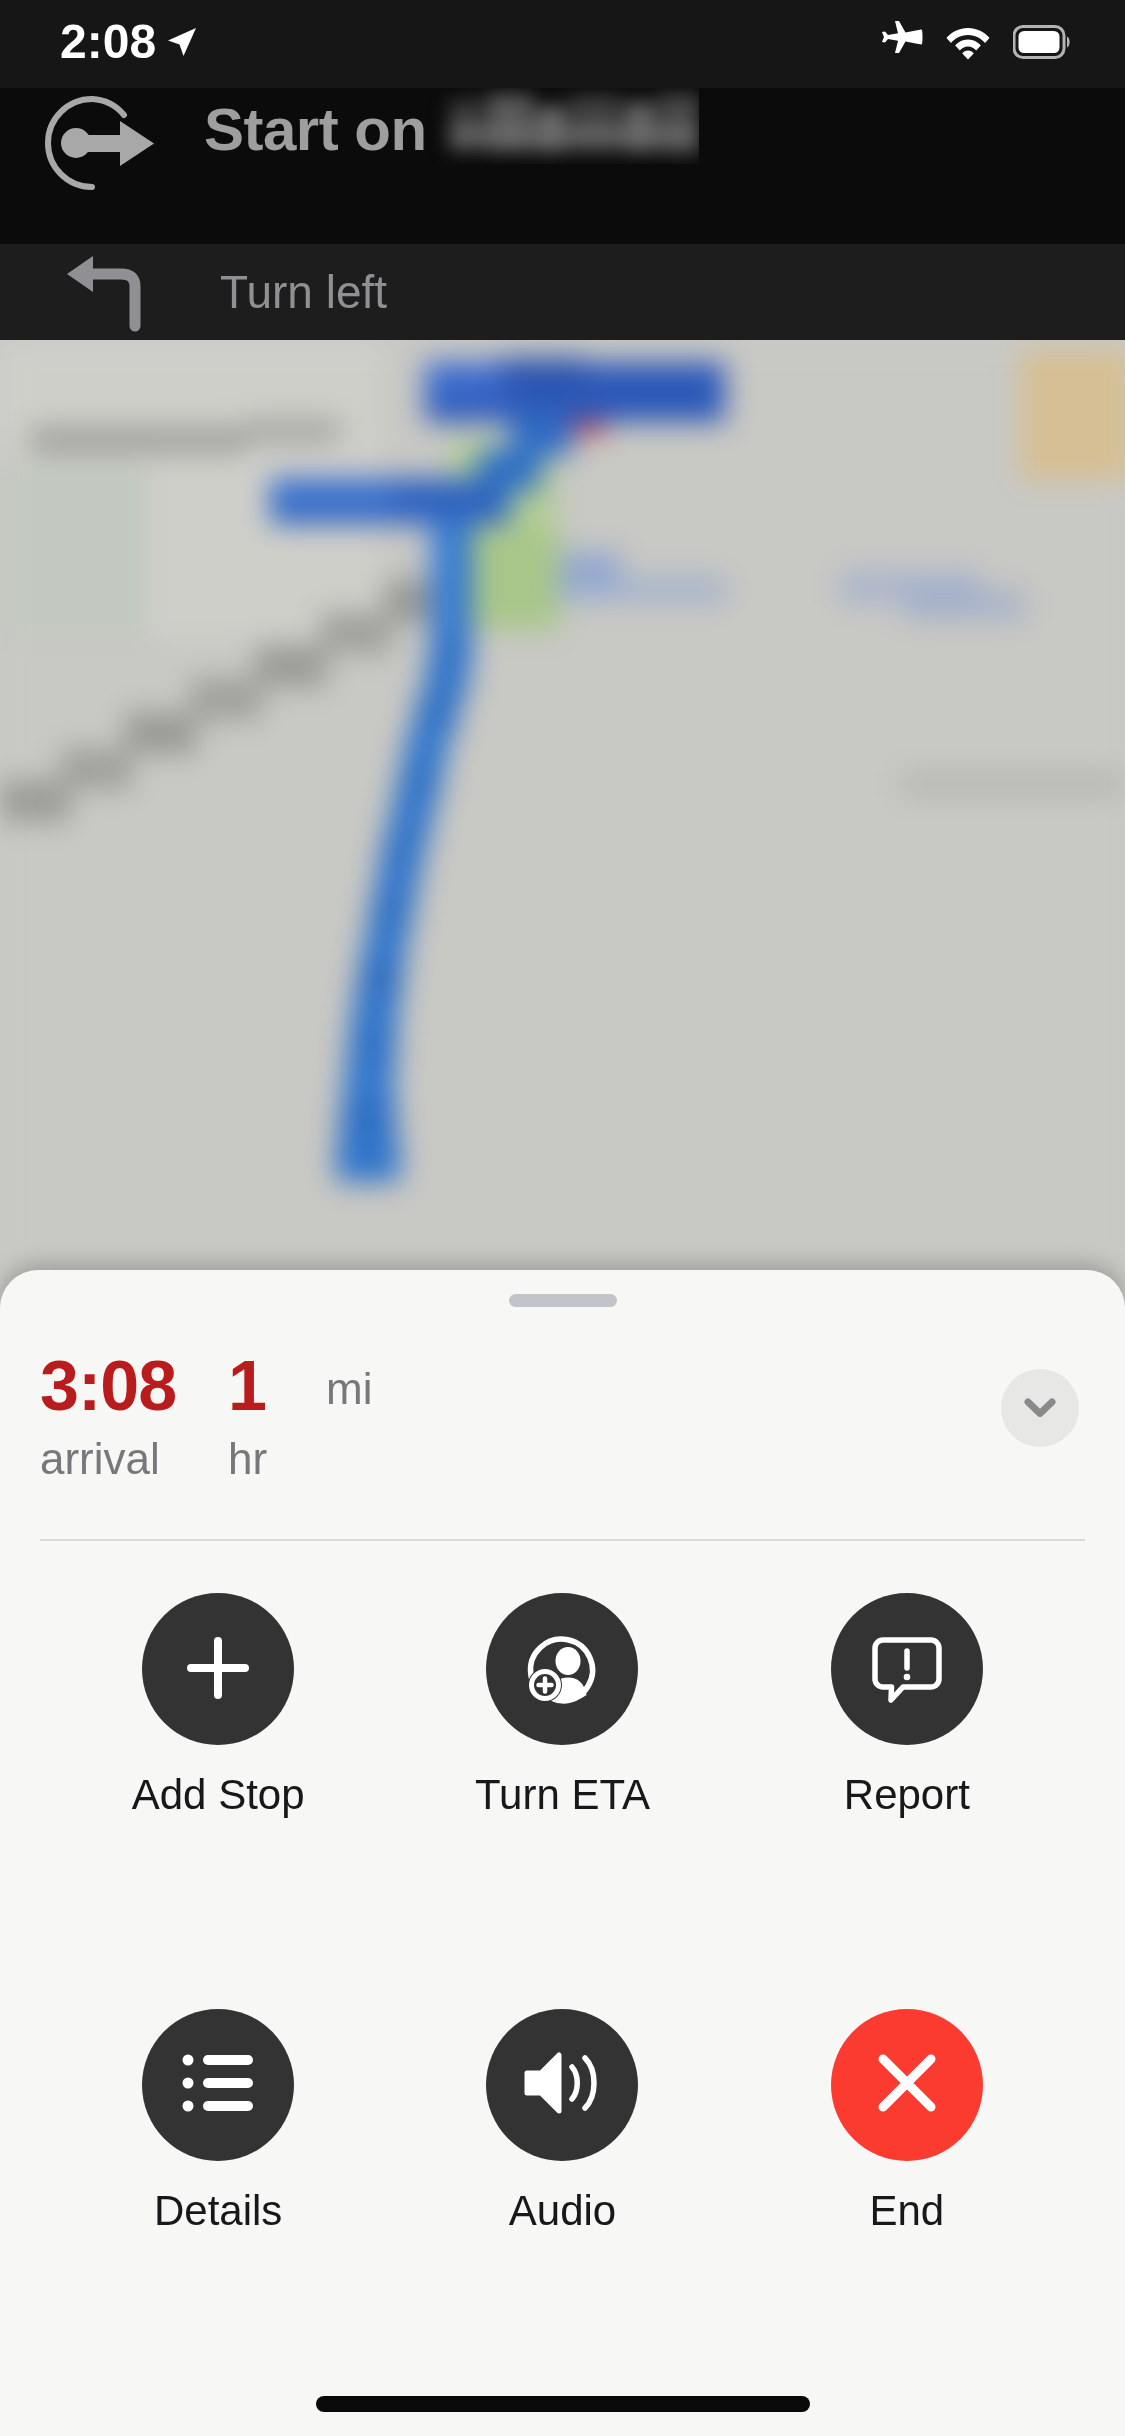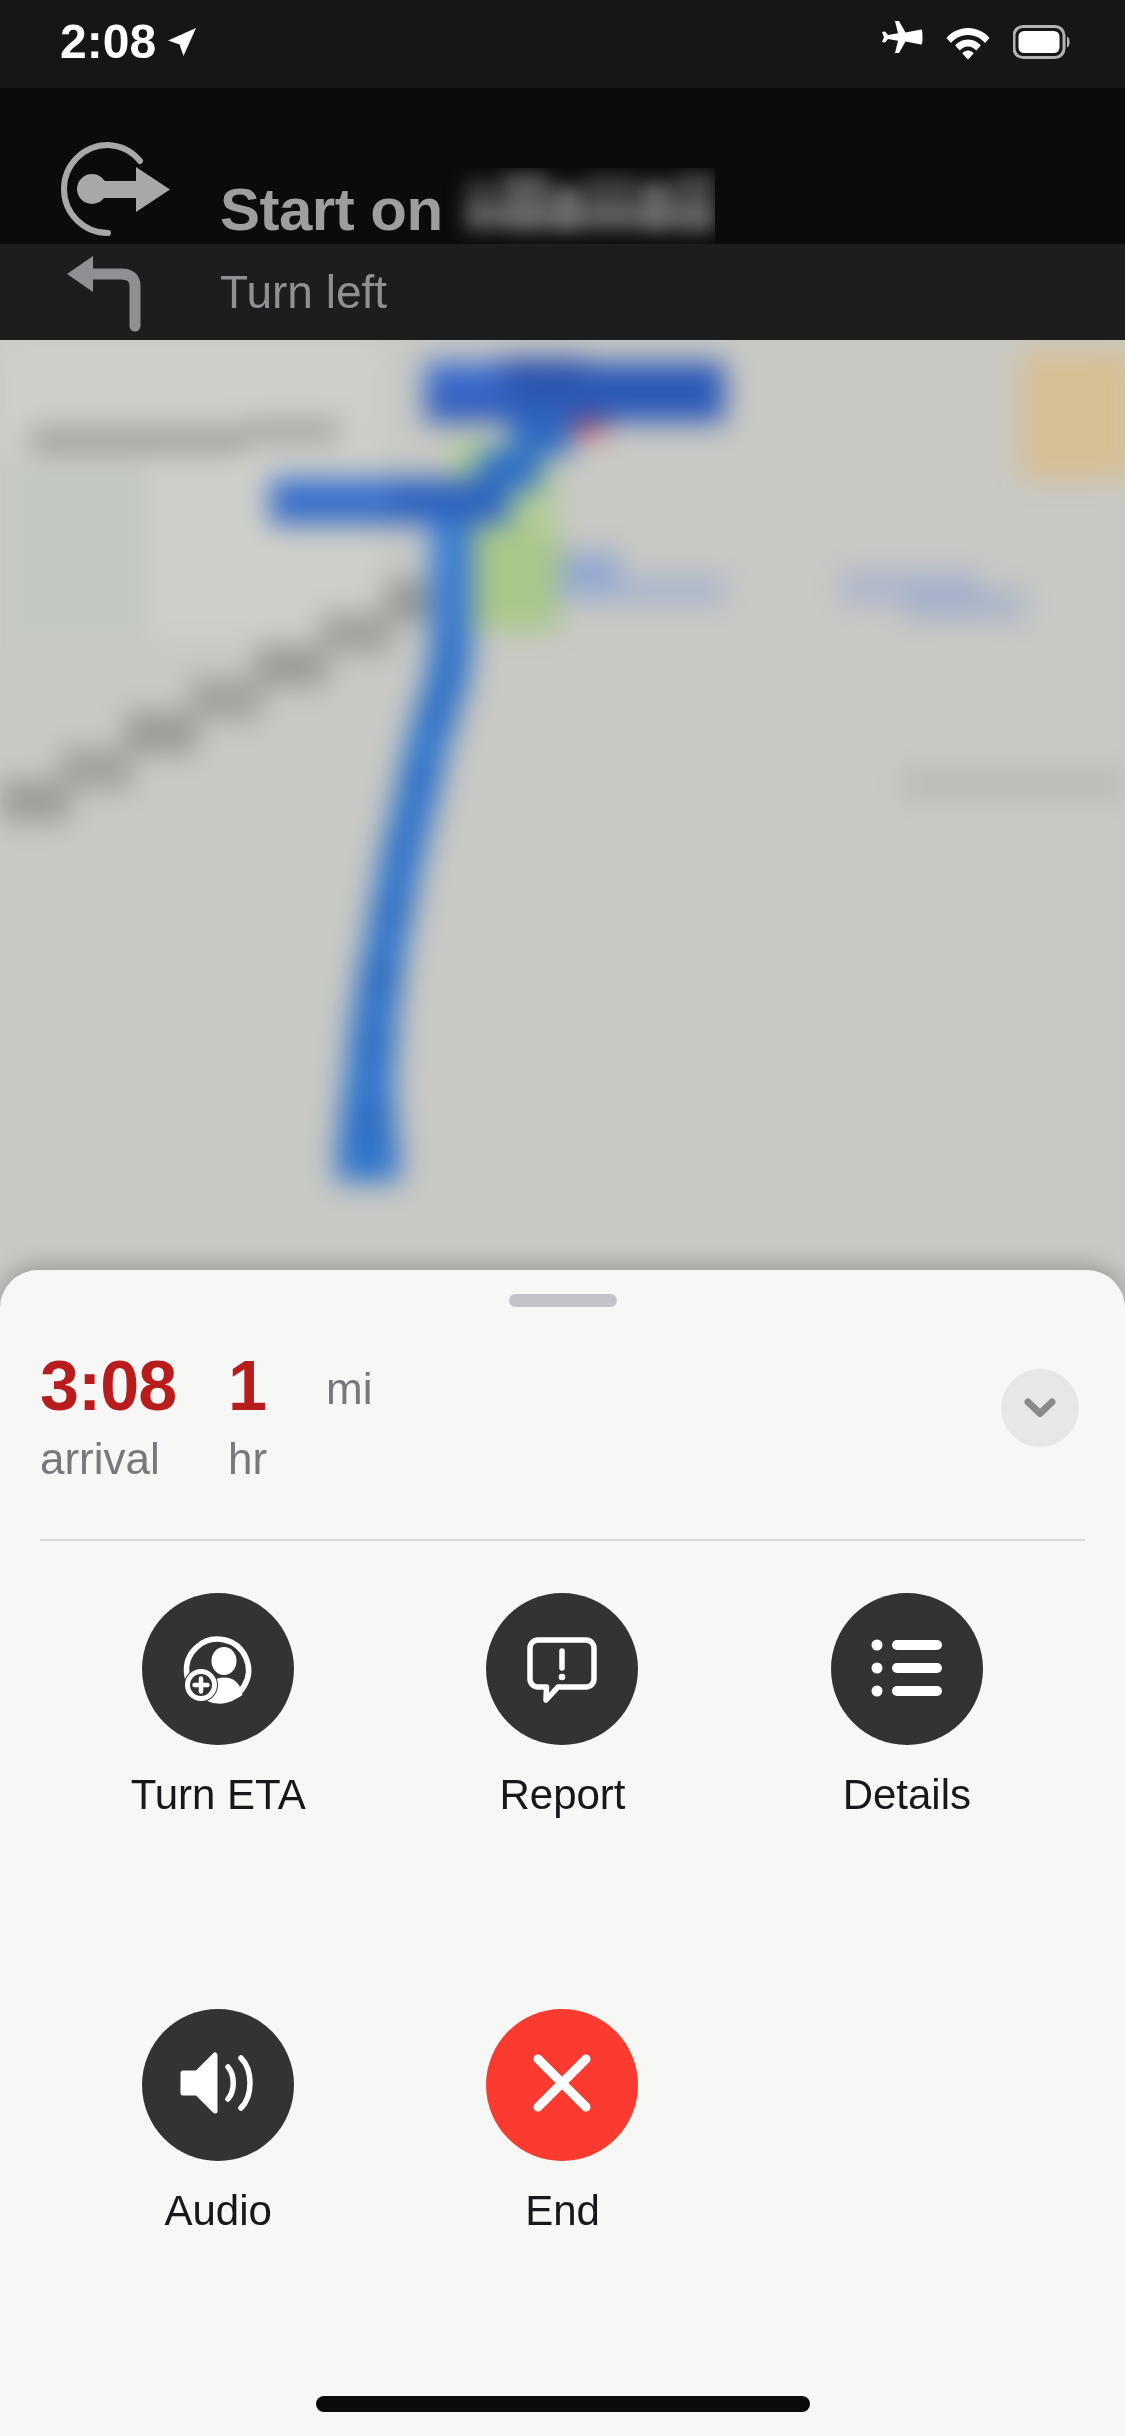--- a/index.html
+++ b/index.html
@@ -34,22 +34,22 @@
     letter-spacing:0px; line-height:1;
     padding-bottom:4px;
   }
   .sb-right { display:flex; align-items:center; gap:22px; }
 
   
   #nav-banner {
     position:absolute; left:0; top:88px;
     width:1125px; height:156px;
     background:#0b0b0b;
-    display:flex; align-items:flex-end;
-    padding-left:48px;
+    display:flex; align-items:flex-start;
+    padding-left:32px;
     z-index:30;
   }
   #nav-banner .maneuver {
     width:128px; min-width:128px; height:110px;
     display:flex; align-items:center; justify-content:center;
     margin-right:44px;
   }
   #nav-banner .instruction {
     display:flex; align-items:baseline;
     color:#9e9e9e;
@@ -361,20 +361,30 @@
             <path d="M10 17 L22 28.5 L34 17" fill="none" stroke="#8a8a8a" stroke-width="7" stroke-linecap="round" stroke-linejoin="round"></path>
           </svg>
         </span>
       </button>
     </div>
 
     <div id="sheet-divider"></div>
 
     <div id="actions-grid">
 
+      <button class="action">
+        <span class="bubble">
+          <span>
+            <svg width="78" height="78" viewBox="0 0 78 78">
+              <path d="M39 12 L39 66 M12 39 L66 39" stroke="#ffffff" stroke-width="8" stroke-linecap="round"></path>
+            </svg>
+          </span>
+        </span>
+        <span class="lbl">Add Stop</span>
+      </button>
 
       <button class="action">
         <span class="bubble">
           <span>
             <svg width="84" height="84" viewBox="0 0 84 84">
 
               <path d="M27 71.5 A31 31 0 1 1 44 75 A31 31 0 0 1 31 72" fill="none" stroke="#ffffff" stroke-width="5.5" stroke-linecap="round"></path>
 
               <ellipse cx="48" cy="35" rx="12.5" ry="14" fill="#ffffff"></ellipse>
 

